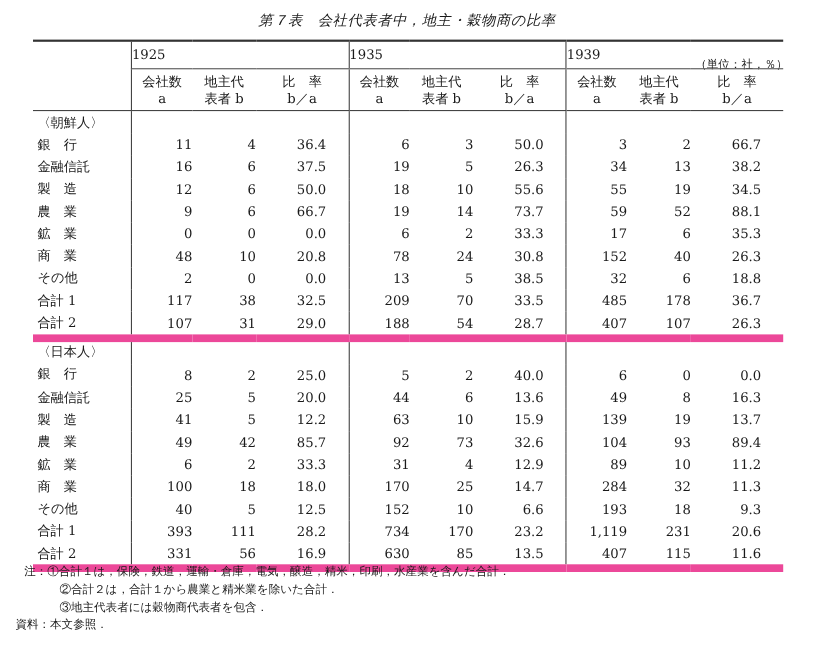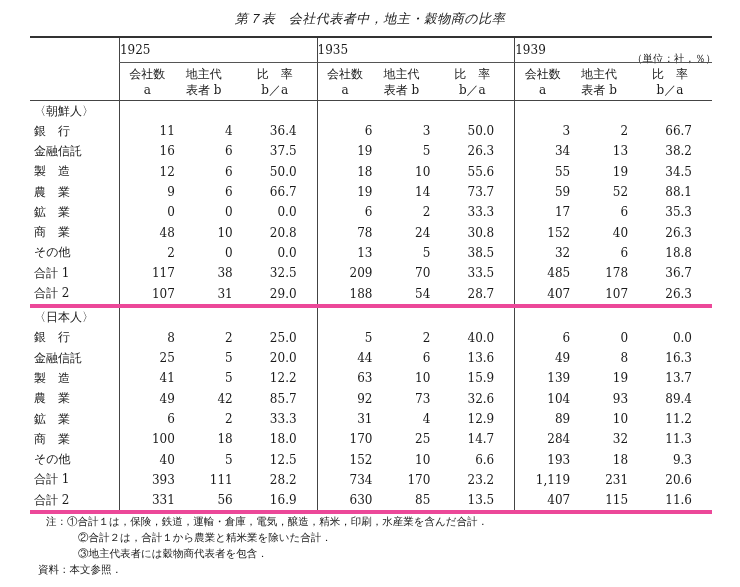--- a/index.html
+++ b/index.html
@@ -23,26 +23,26 @@
   .hdr-top td { border-top: 2px solid #333; }
   .year-row td { height: 24px; text-align: left; font-size: 12px; }
   .year-row td.yr { border-bottom: 1px solid #555; }
   .sub-row td { height: 37px; text-align: center; font-size: 12px; line-height: 16px; vertical-align: middle; }
   .sub-row td { border-bottom: 1.5px solid #444; margin-left: 34px; }
   .vl { border-left: 1.5px solid #444; }
   td.lbl { width: 85px; padding-left: 4px !important; text-align: left; white-space: nowrap; }
   td.num { text-align: right; font-family: "DejaVu Serif", serif; font-size: 12px; }
   .grp-row td { height: 20px; }
   .data-row td { height: 20.3px; }
-  .sec-end td { border-bottom: 4px solid #ec4899; }
+  .sec-end td { border-bottom: 7px solid #ec4899; }
   .c1 { width: 55px; padding-right: 0 !important; }
   .c2 { width: 58px; }
   .c3 { width: 64px; padding-right: 20px !important; }
   .notes {
-    position: absolute; top: 513px; left: 46px; font-size: 10.5px; line-height: 16px;
+    position: absolute; top: 513px; left: 22px; font-size: 10.5px; line-height: 16px; font-family: Liberation Serif, serif;
   }
   .notes .indent { padding-left: 32px; }
 </style>
 </head>
 <body>
 
 <div class="title">第７表　会社代表者中，地主・穀物商の比率</div>
 <div class="unit">（単位：社，％）</div>
 
 <table class="main">

